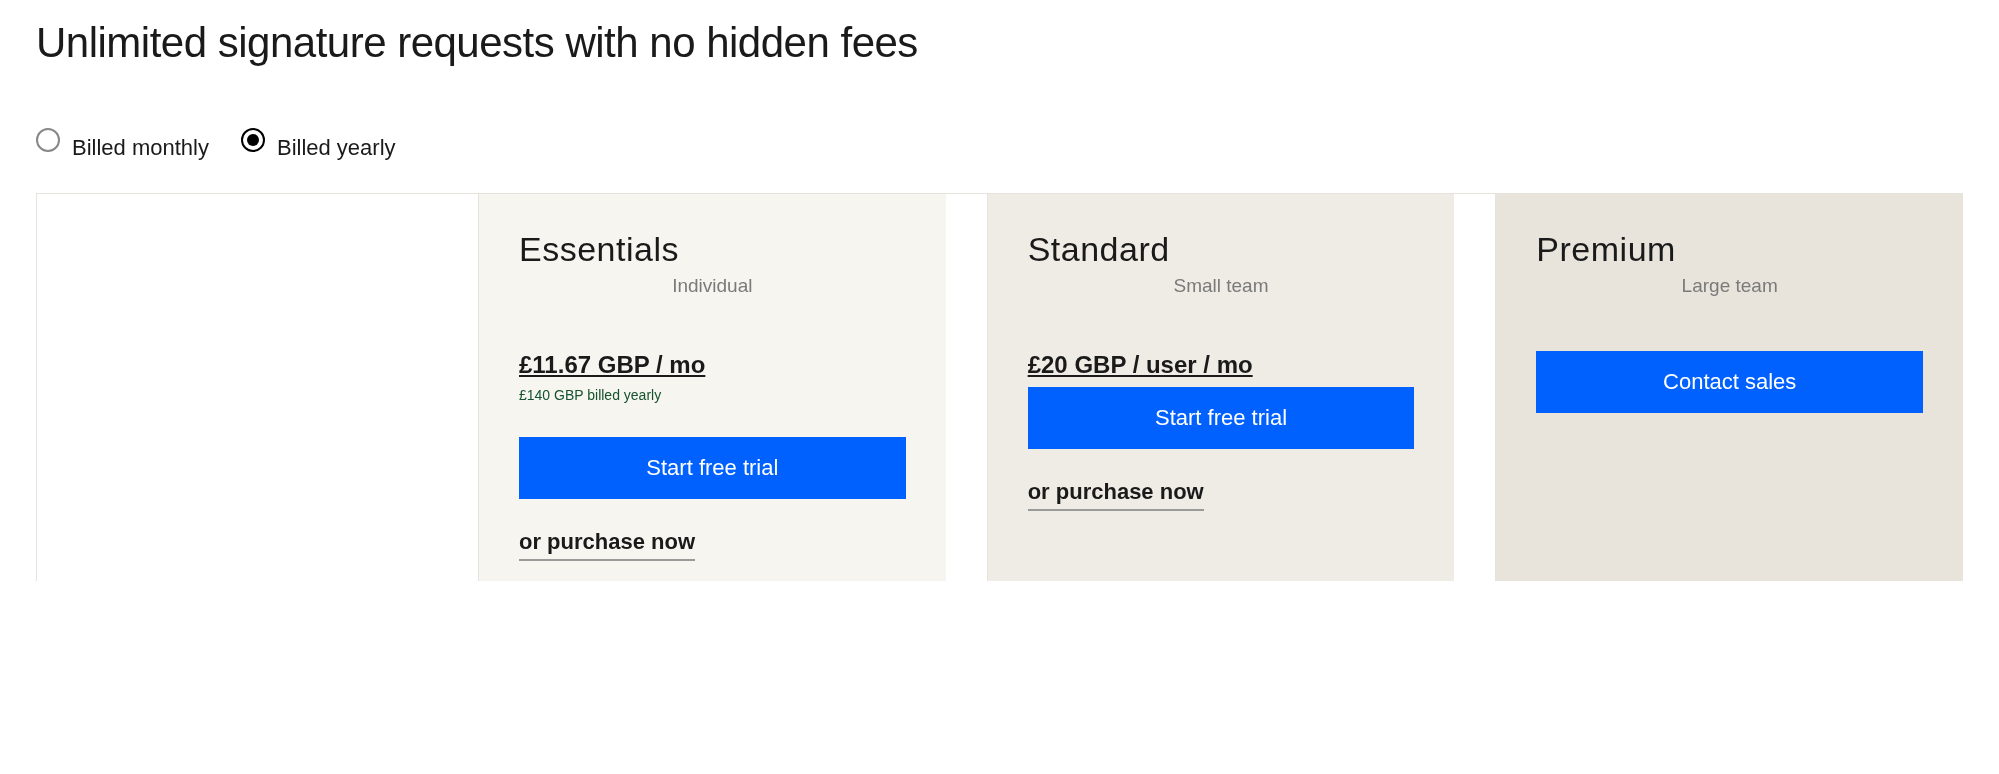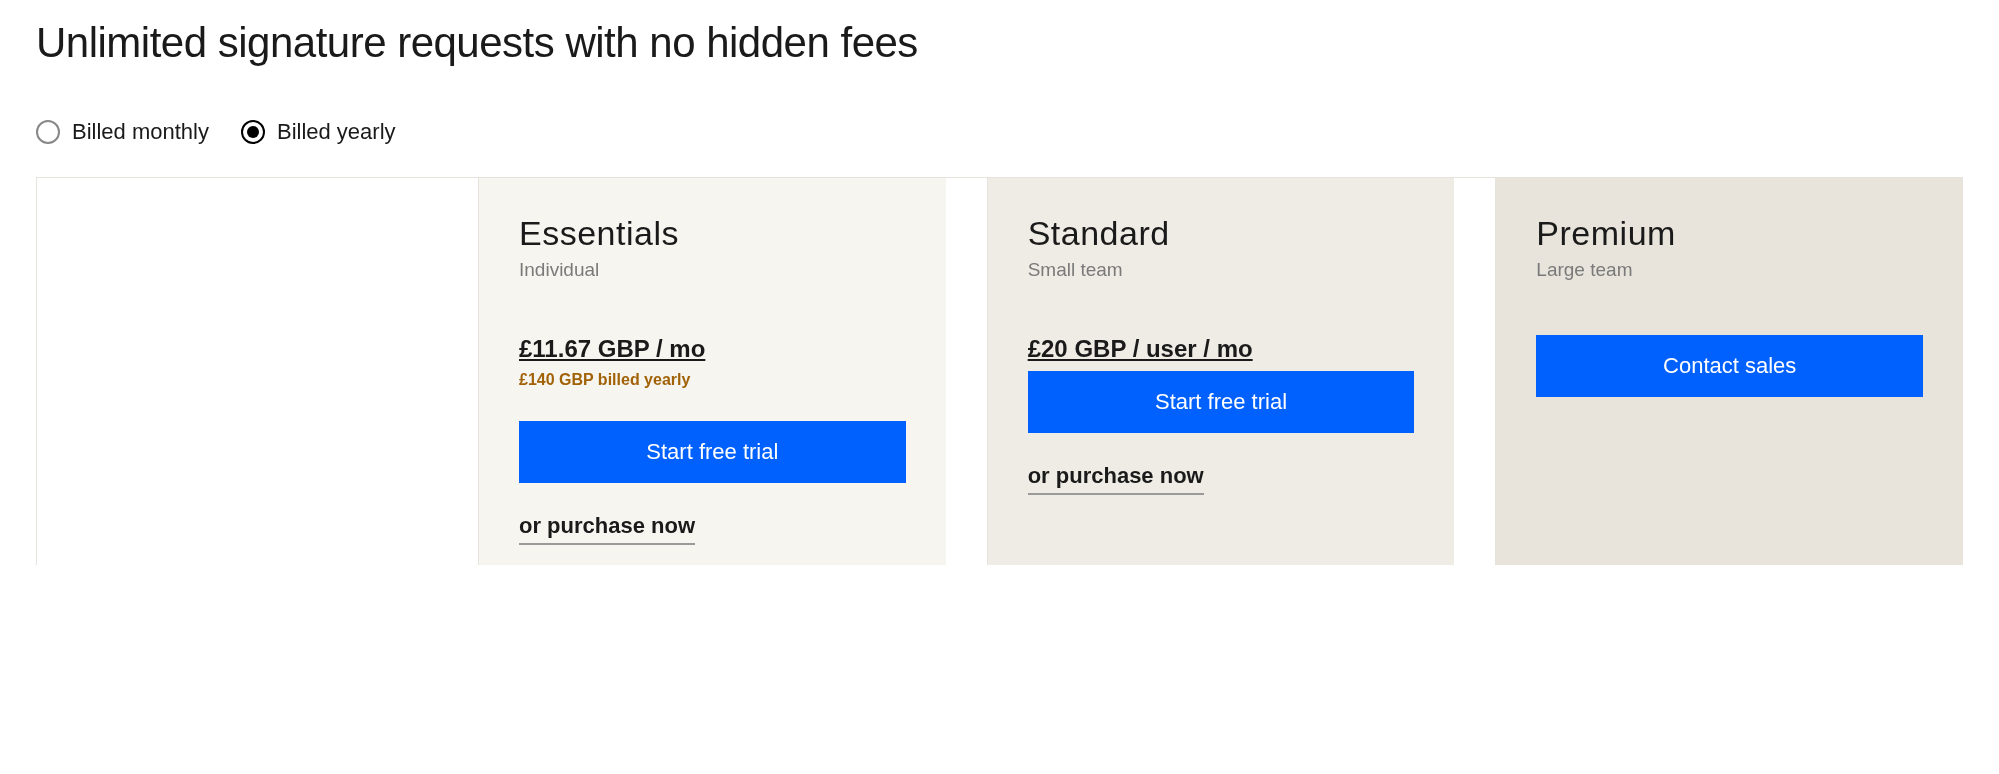--- a/index.html
+++ b/index.html
@@ -45,20 +45,21 @@
   }
   .radio-circle.selected .dot {
     width: 12px;
     height: 12px;
     background: #000;
     border-radius: 50%;
   }
   .radio-label {
     font-size: 22px;
     color: #1a1a1a;
+    margin-top: 16px;
   }
   .plans-row {
     display: flex;
     border-top: 1px solid #e6e3dd;
     border-left: 1px solid #e6e3dd;
     gap: 41px;
   }
   .spacer-col {
     flex: 0 0 400px;
     background: #fff;
@@ -76,33 +77,33 @@
     font-size: 34px;
     font-weight: 500;
     margin-bottom: 6px;
     font-stretch: expanded;
     letter-spacing: 0.5px;
   }
   .plan-audience {
     font-size: 19px;
     color: #7a7a7a;
     margin-bottom: 54px;
+    text-align: center;
   }
   .plan-price {
     font-size: 24px;
     font-weight: 600;
     margin-bottom: 8px;
     text-decoration: underline;
   }
   .plan-sub {
-    font-size: 16px;
-    color: #a16207;
+    font-size: 14px;
+    color: #14532d;
     margin-bottom: 26px;
     min-height: 24px;
-    font-weight: bold;
   }
   .plan-quote {
     font-size: 23px;
     font-weight: 600;
     margin-bottom: 80px;
   }
   .cta-btn {
     display: block;
     width: 100%;
     background: #0061fe;

